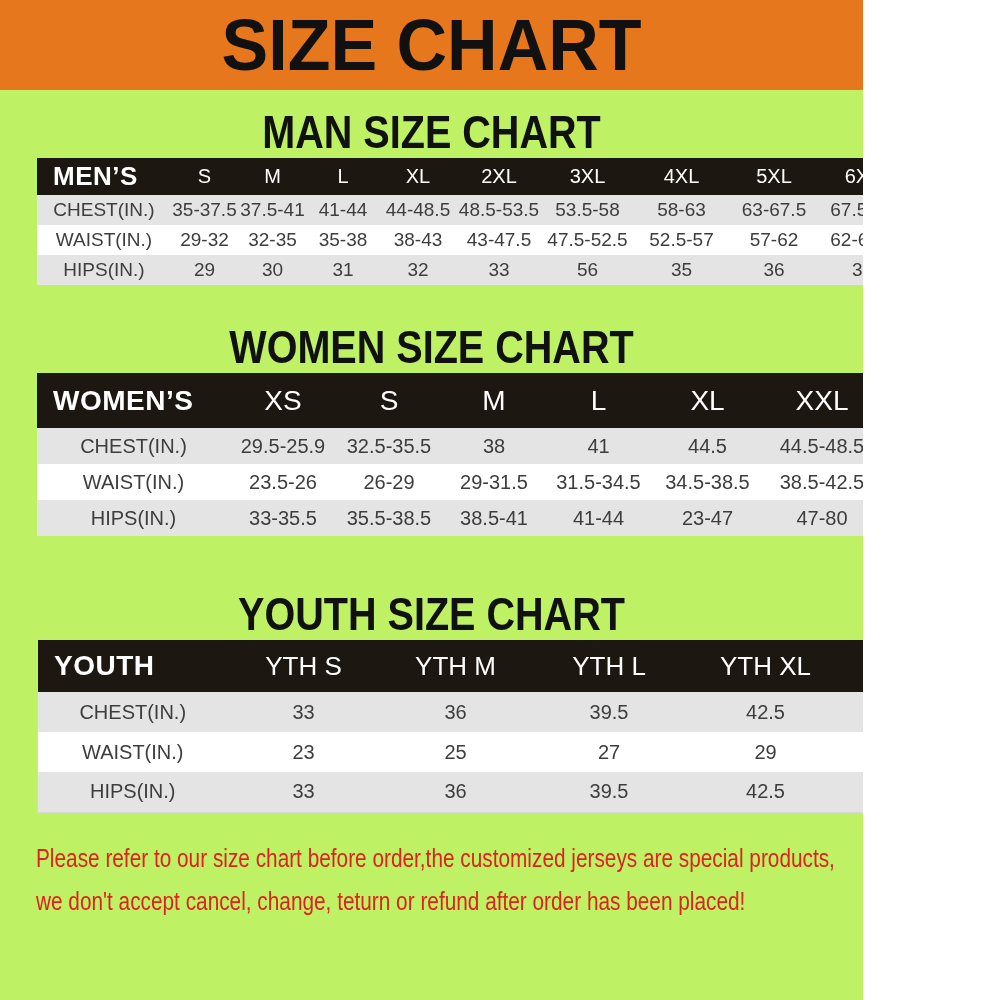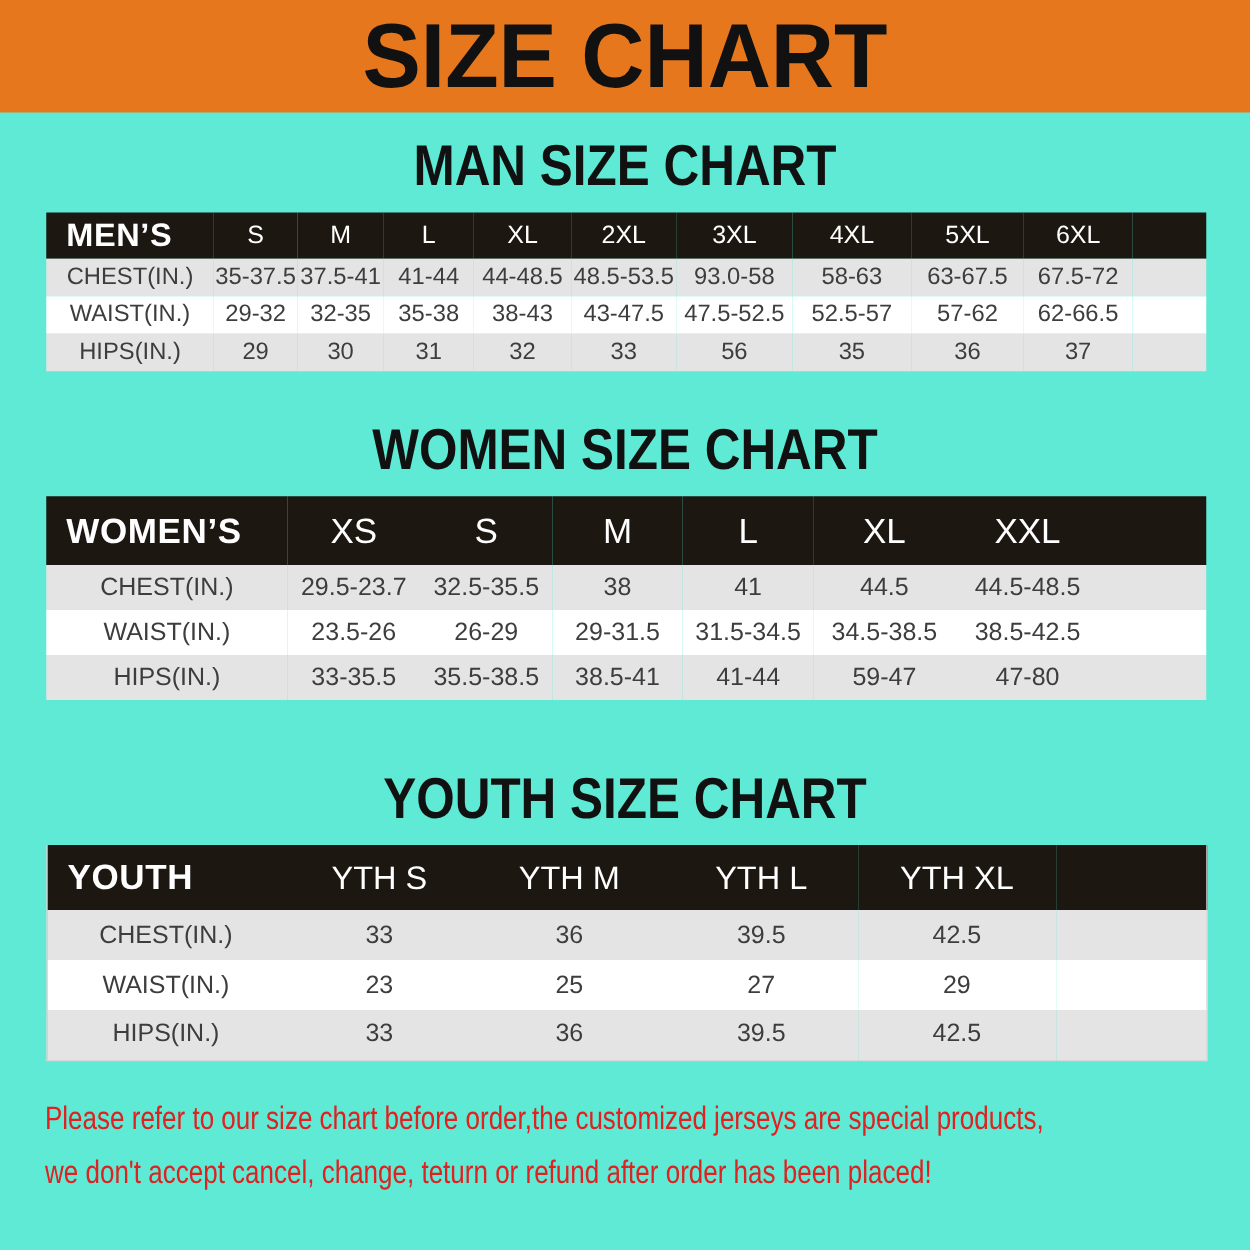--- a/index.html
+++ b/index.html
@@ -2,33 +2,33 @@
 <html style="--orange: #E7771C; --hdr-black: #1D1712; --row-gray: #E4E4E4; --note-red: #DF2121;"><head>
 <meta charset="utf-8">
 <style>
   :root{
     --orange:#E7771C; --hdr-black:#1D1712; --row-gray:#E4E4E4;
     --note-red:#DF2121; --cell-text:#3D3D3D; --ink:#111111;
   }
   *{box-sizing:border-box;}
   html,body{margin:0;padding:0;}
   body{background:#ffffff;font-family:"Liberation Sans",sans-serif;}
-  .page{width:1000px;height:1000px;background:#5eead4;overflow:hidden;}
+  .page{width:863px;height:1000px;background:#bef264;overflow:hidden;}
 
   .banner{height:90px;background:var(--orange);display:flex;align-items:center;justify-content:center;}
   .banner h1{margin:0;font-size:70px;line-height:1;font-weight:bold;color:var(--ink);
     letter-spacing:0;transform:scaleY(1.04);}
 
   h2.section-heading{margin:0;text-align:center;font-size:46px;line-height:52px;font-weight:bold;
     color:var(--ink);transform:scaleX(0.86);transform-origin:center;}
   h2.hm{margin-top:16px;}
   h2.hw{margin-top:36px;}
   h2.hy{margin-top:52px;}
 
-  .tablewrap{margin-top:12px;padding-left:37px;}
+  .tablewrap{margin-top:0;padding-left:37px;}
   table.size-table{border-collapse:collapse;table-layout:fixed;width:928px;}
   table.size-table th{background:var(--hdr-black);color:#ffffff;font-weight:normal;
     text-align:center;vertical-align:middle;padding:0;}
   table.size-table th.corner{text-align:left;padding-left:16px;font-weight:bold;letter-spacing:0.5px;}
   table.size-table td{text-align:center;vertical-align:middle;color:var(--cell-text);padding:0;}
   table.size-table tbody tr:nth-child(odd) td{background:var(--row-gray);}
   table.size-table tbody tr:nth-child(even) td{background:#ffffff;}
 
   .t0 th{height:37px;font-size:20px;}
   .t0 th.corner{font-size:26px;}
@@ -88,21 +88,21 @@
           </tr>
         </thead>
         <tbody>
           <tr>
             <td>CHEST(IN.)</td>
             <td>35-37.5</td>
             <td>37.5-41</td>
             <td>41-44</td>
             <td>44-48.5</td>
             <td>48.5-53.5</td>
-            <td>93.0-58</td>
+            <td>53.5-58</td>
             <td>58-63</td>
             <td>63-67.5</td>
             <td>67.5-72</td>
             <td></td>
           </tr>
           <tr>
             <td>WAIST(IN.)</td>
             <td>29-32</td>
             <td>32-35</td>
             <td>35-38</td>
@@ -152,21 +152,21 @@
             <th>M</th>
             <th>L</th>
             <th>XL</th>
             <th>XXL</th>
             <th></th>
           </tr>
         </thead>
         <tbody>
           <tr>
             <td>CHEST(IN.)</td>
-            <td>29.5-23.7</td>
+            <td>29.5-25.9</td>
             <td>32.5-35.5</td>
             <td>38</td>
             <td>41</td>
             <td>44.5</td>
             <td>44.5-48.5</td>
             <td></td>
           </tr>
           <tr>
             <td>WAIST(IN.)</td>
             <td>23.5-26</td>
@@ -176,21 +176,21 @@
             <td>34.5-38.5</td>
             <td>38.5-42.5</td>
             <td></td>
           </tr>
           <tr>
             <td>HIPS(IN.)</td>
             <td>33-35.5</td>
             <td>35.5-38.5</td>
             <td>38.5-41</td>
             <td>41-44</td>
-            <td>59-47</td>
+            <td>23-47</td>
             <td>47-80</td>
             <td></td>
           </tr>
         </tbody>
       </table>
     </div>
 
   <h2 class="section-heading hy">YOUTH SIZE CHART</h2>
   <div class="tablewrap">
       <table class="size-table t2">

